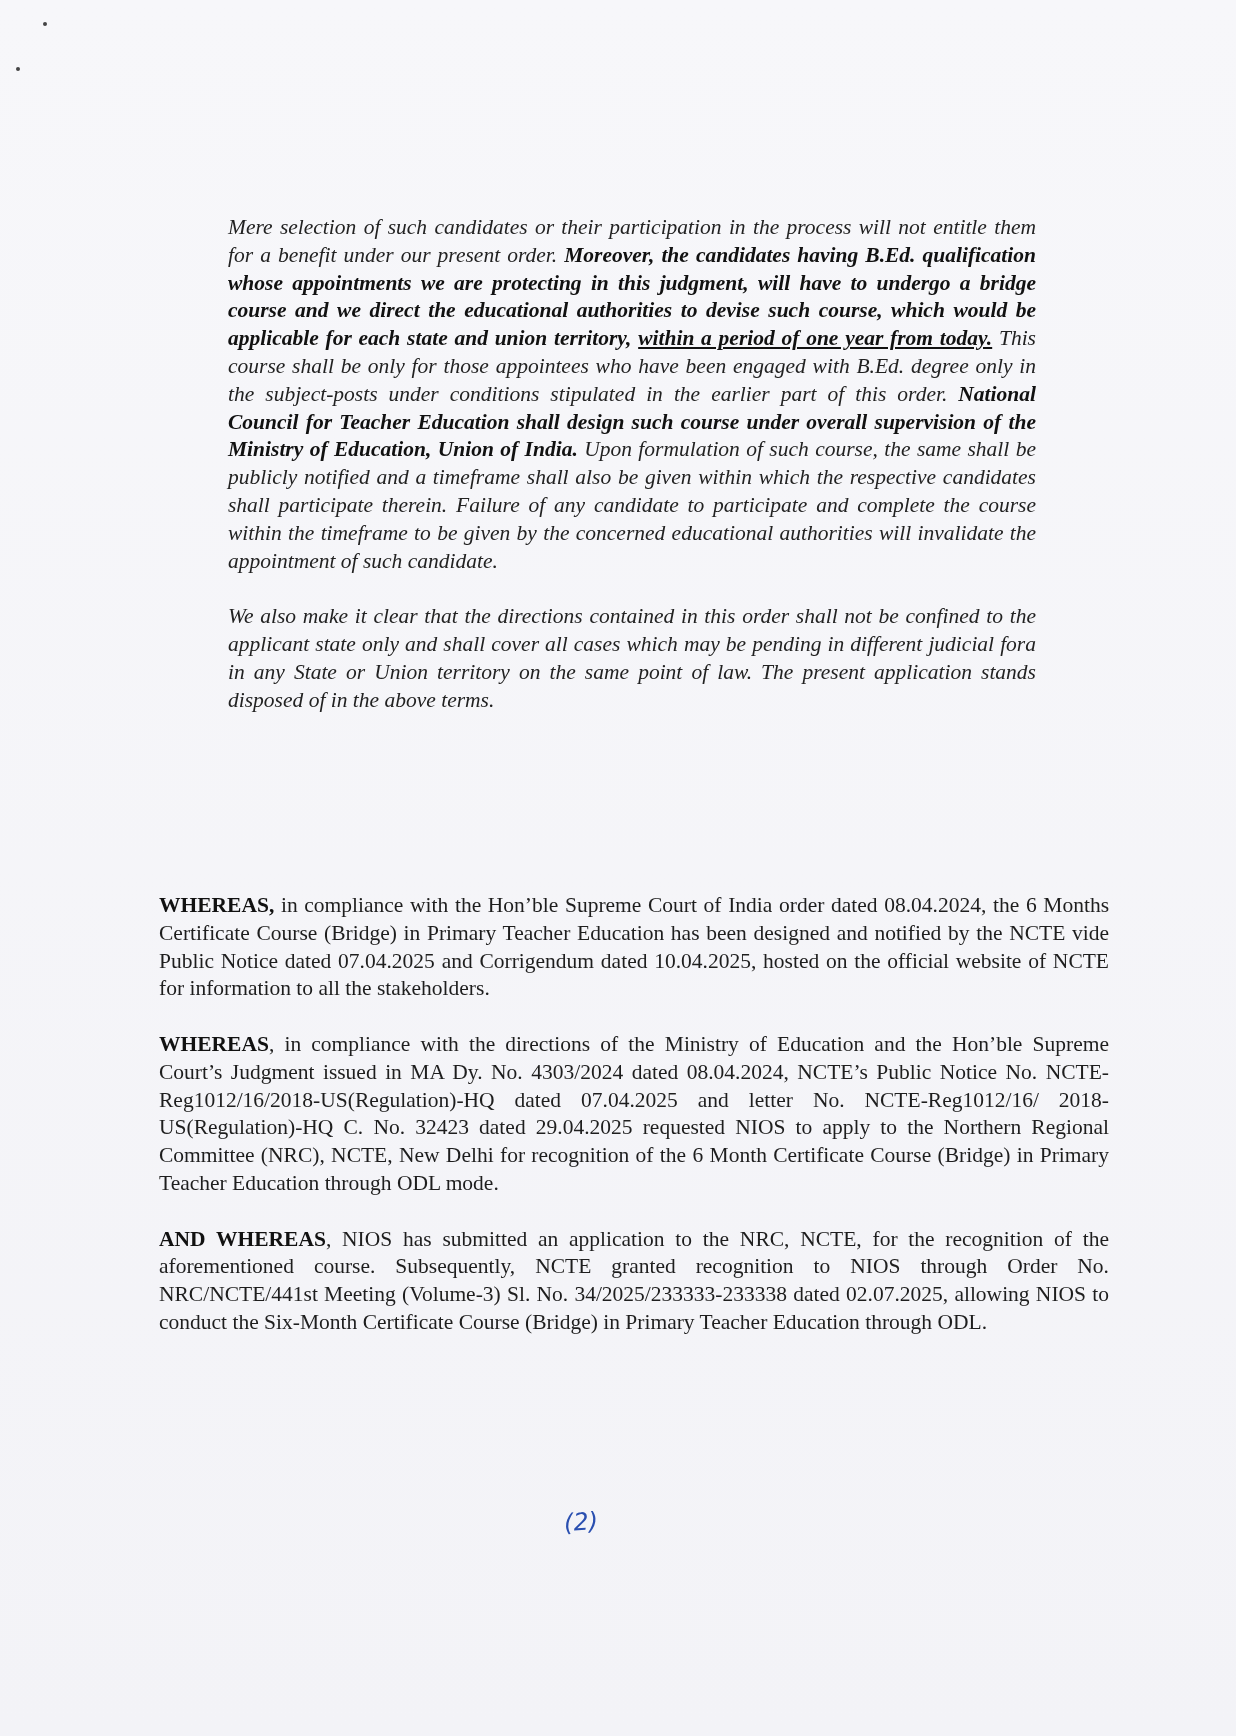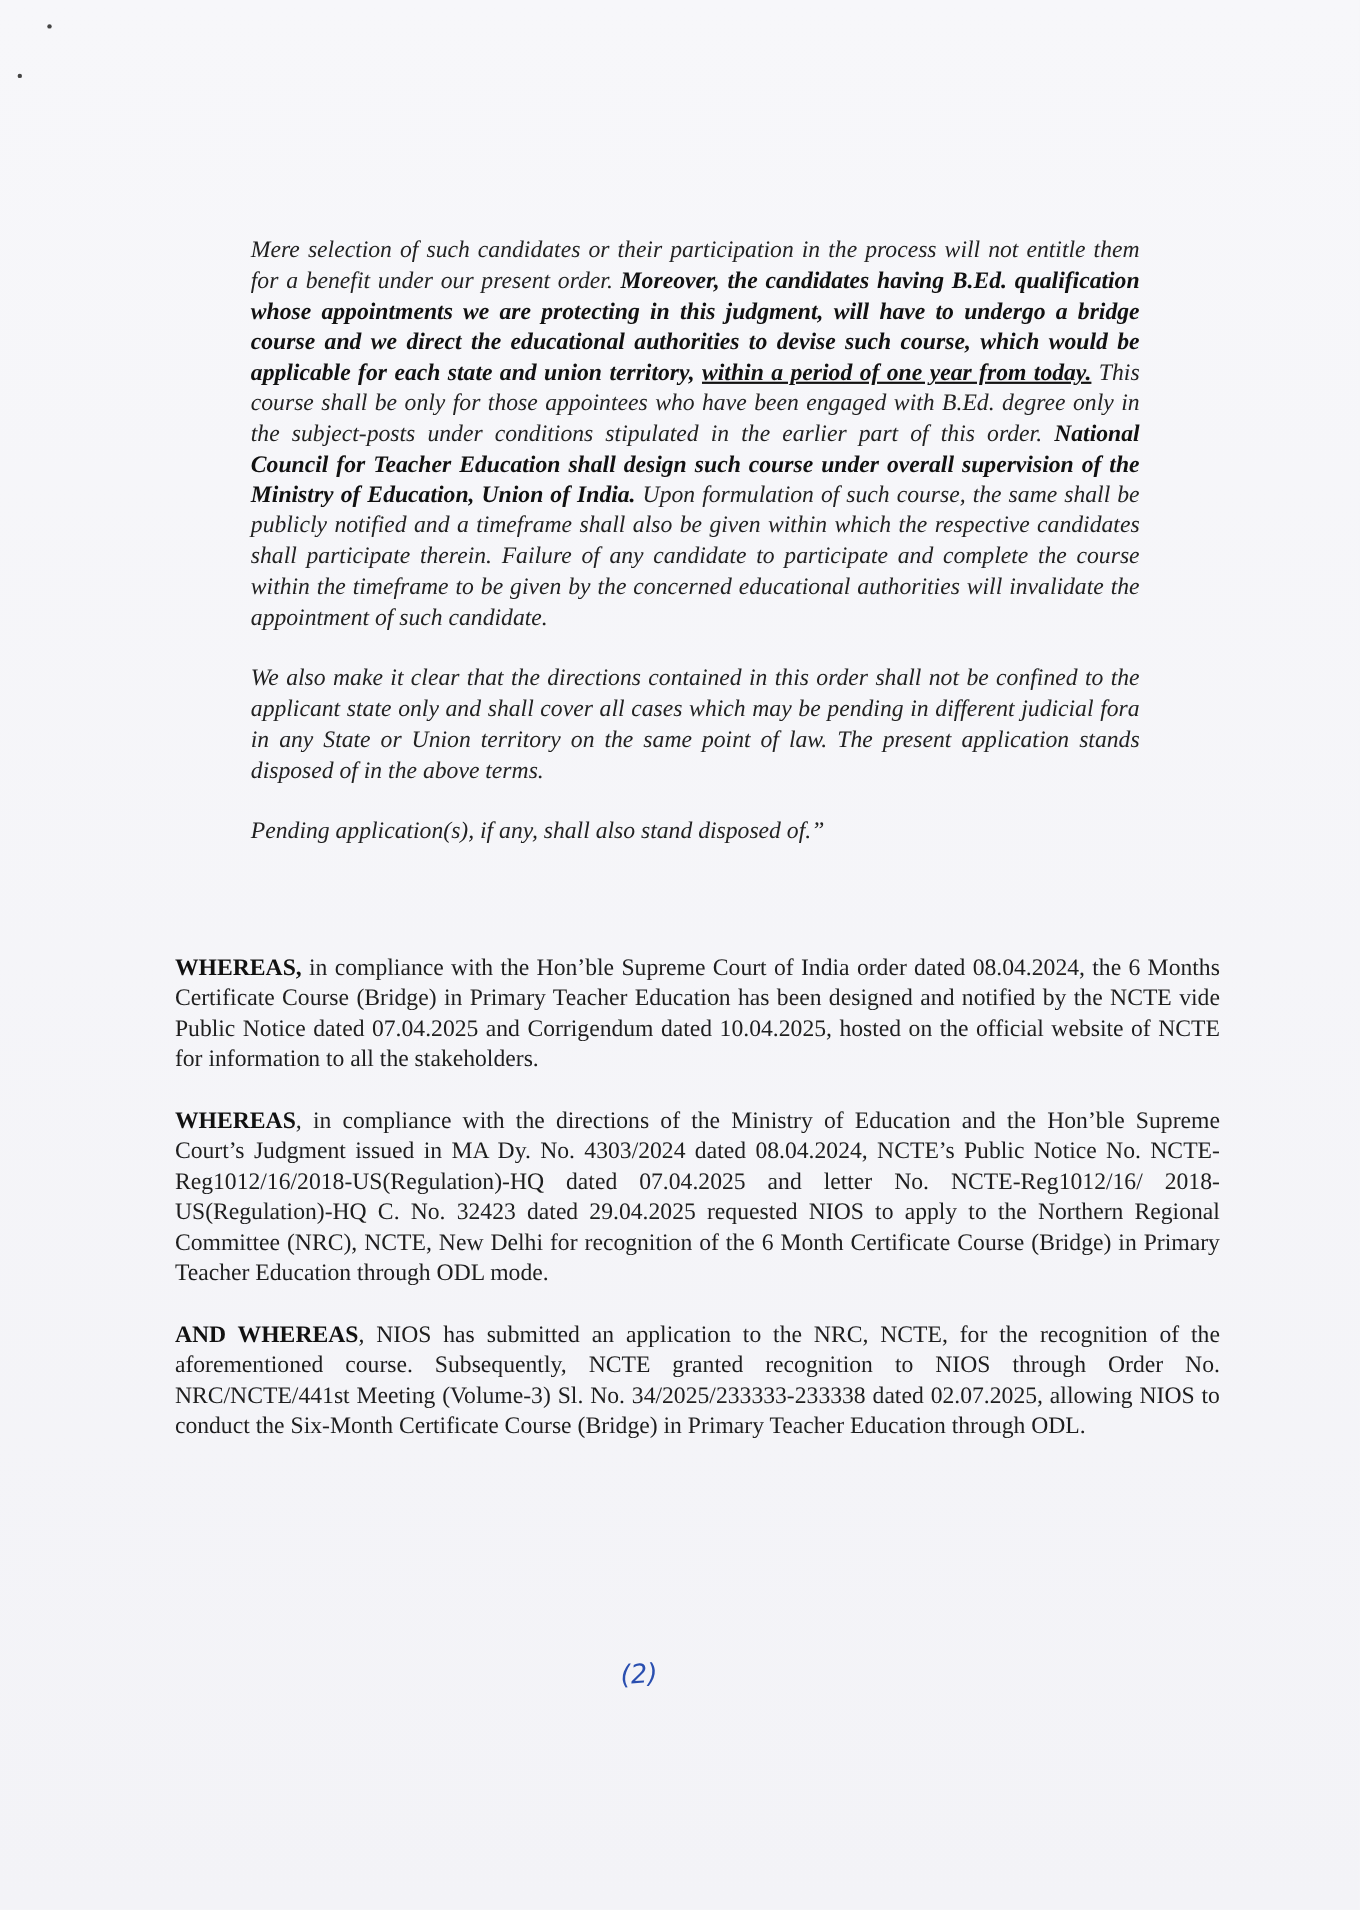--- a/index.html
+++ b/index.html
@@ -47,21 +47,21 @@
       color: #111;
     }
     .quote-block u {
       text-decoration: underline;
       text-decoration-thickness: 1.5px;
       text-underline-offset: 2px;
     }
     .body-block {
       position: absolute;
       left: 159px;
-      top: 866px;
+      top: 892px;
       width: 950px;
       font-size: 21.5px;
       line-height: 27.8px;
       text-align: justify;
       color: #1e1e1e;
     }
     .body-block p {
       margin: 0 0 27.8px 0;
     }
     .body-block b {
@@ -83,21 +83,20 @@
 <body>
 
 <div class="page">
 
   <span class="speck" style="left:43px; top:22px;"></span>
   <span class="speck" style="left:16px; top:67px;"></span>
 
   <div class="quote-block">
     <p><span>Mere selection of such candidates or their participation in the process will not entitle them for a benefit under our present order. </span><b>Moreover, the candidates having B.Ed. qualification whose appointments we are protecting in this judgment, will have to undergo a bridge course and we direct the educational authorities to devise such course, which would be applicable for each state and union territory, </b><b><u>within a period of one year from today.</u></b><span> This course shall be only for those appointees who have been engaged with B.Ed. degree only in the subject-posts under conditions stipulated in the earlier part of this order. </span><b>National Council for Teacher Education shall design such course under overall supervision of the Ministry of Education, Union of India.</b><span> Upon formulation of such course, the same shall be publicly notified and a timeframe shall also be given within which the respective candidates shall participate therein. Failure of any candidate to participate and complete the course within the timeframe to be given by the concerned educational authorities will invalidate the appointment of such candidate.</span></p>
     <p>We also make it clear that the directions contained in this order shall not be confined to the applicant state only and shall cover all cases which may be pending in different judicial fora in any State or Union territory on the same point of law. The present application stands disposed of in the above terms.</p>
-    <p>Pending application(s), if any, shall also stand disposed of.”</p>
   </div>
 
   <div class="body-block">
     <p><b>WHEREAS,</b><span> in compliance with the Hon’ble Supreme Court of India order dated 08.04.2024, the 6 Months Certificate Course (Bridge) in Primary Teacher Education has been designed and notified by the NCTE vide Public Notice dated 07.04.2025 and Corrigendum dated 10.04.2025, hosted on the official website of NCTE for information to all the stakeholders.</span></p>
     <p><b>WHEREAS</b><span>, in compliance with the directions of the Ministry of Education and the Hon’ble Supreme Court’s Judgment issued in MA Dy. No. 4303/2024 dated 08.04.2024, NCTE’s Public Notice No. NCTE-Reg1012/16/2018-US(Regulation)-HQ dated 07.04.2025 and letter No. NCTE-Reg1012/16/ 2018-US(Regulation)-HQ C. No. 32423 dated 29.04.2025 requested NIOS to apply to the Northern Regional Committee (NRC), NCTE, New Delhi for recognition of the 6 Month Certificate Course (Bridge) in Primary Teacher Education through ODL mode.</span></p>
     <p><b>AND WHEREAS</b><span>, NIOS has submitted an application to the NRC, NCTE, for the recognition of the aforementioned course. Subsequently, NCTE granted recognition to NIOS through Order No. NRC/NCTE/441st Meeting (Volume-3) Sl. No. 34/2025/233333-233338 dated 02.07.2025, allowing NIOS to conduct the Six-Month Certificate Course (Bridge) in Primary Teacher Education through ODL.</span></p>
   </div>
 
   <div class="page-number">(2)</div>
 

